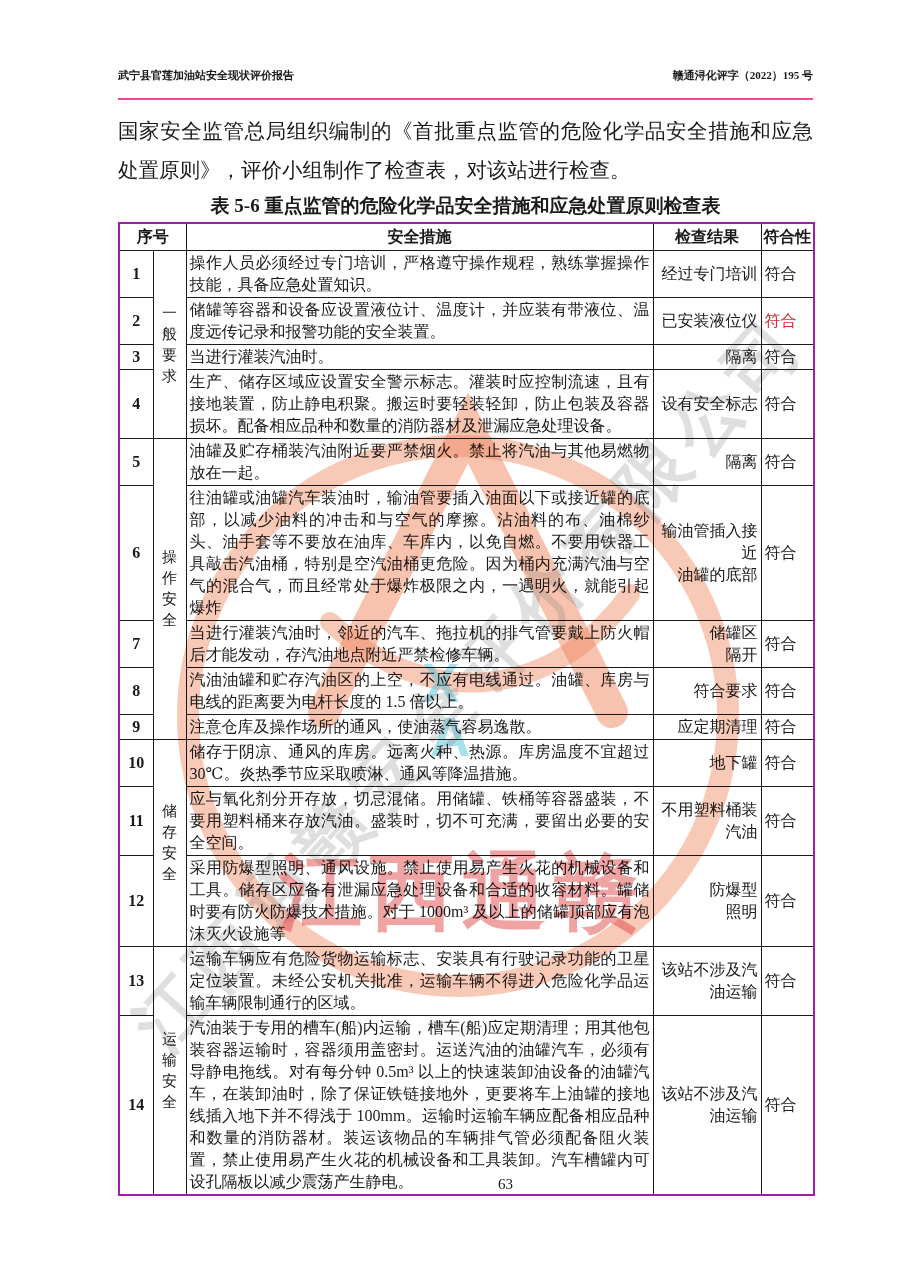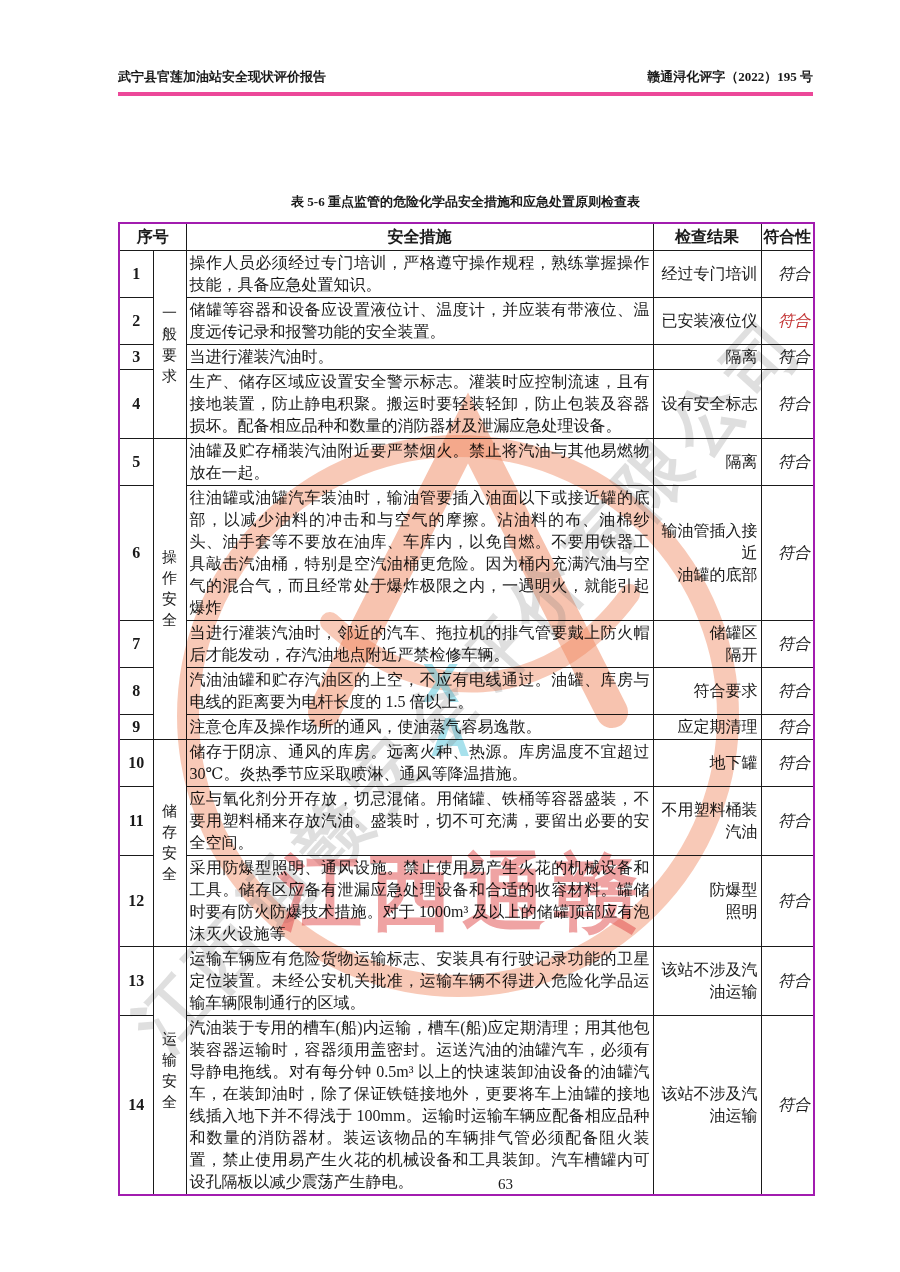--- a/index.html
+++ b/index.html
@@ -8,36 +8,36 @@
     width:900px;height:1272px;
     background:#ffffff;
     font-family:"Liberation Serif","DejaVu Serif",serif;
     color:#1a1a1a;
     overflow:hidden;
   }
   
   .doc-header{
     position:absolute;left:118px;top:68px;width:695px;
     display:flex;justify-content:space-between;align-items:flex-end;
-    border-bottom:4px solid #ec4899;
-    padding-bottom:6px;
-    font-size:13px;
+    border-bottom:2px solid #ec4899;
+    padding-bottom:15px;
+    font-size:11px;
   }
   .doc-header .hl{font-weight:bold;}
   .doc-header .hr{font-weight:bold;}
   
   .intro{
     position:absolute;left:118px;top:112px;width:695px;
     font-size:20.5px;line-height:39px;
     text-align:justify;
   }
   
   .tbl-title{
     position:absolute;left:118px;top:193px;width:695px;
-    text-align:center;font-size:13px;font-weight:bold;
+    text-align:center;font-size:19px;font-weight:bold;
   }
   
   table.insp{
     position:absolute;left:118px;top:222px;width:695px;
     border-collapse:collapse;table-layout:fixed;
     font-size:16px;line-height:22px;
   }
   table.insp th,table.insp td{
     border:1.5px solid #1a1a1a;
     padding:1px 3px;
@@ -47,21 +47,21 @@
   table.insp th{font-weight:bold;text-align:center;padding:2px 0;}
   col.w-no{width:34px;}
   col.w-group{width:33px;}
   col.w-measure{width:467px;}
   col.w-result{width:108px;}
   col.w-conf{width:53px;}
   td.c-no{text-align:center;font-weight:bold;font-size:16px;}
   td.c-group{text-align:center;font-size:15px;padding:0;white-space:pre-line;line-height:21px;}
   td.c-measure{text-align:justify;margin-top:8px;}
   td.c-result{text-align:right;white-space:pre-line;}
-  td.c-conf{text-align:right;font-style:italic;}
+  td.c-conf{text-align:left;}
   td.c-conf.red{color:#c23131;}
   
   .page-num{
     position:absolute;left:118px;top:1176px;width:775px;
     text-align:center;font-size:15px;
   }
   
   .wm-layer{
     position:absolute;inset:0;
     pointer-events:none;
@@ -90,20 +90,21 @@
 </head>
 <body>
 
 <div class="page">
 
   <div class="doc-header">
     <span class="hl">武宁县官莲加油站安全现状评价报告</span>
     <span class="hr">赣通浔化评字（2022）195 号</span>
   </div>
 
+  <div class="intro">国家安全监管总局组织编制的《首批重点监管的危险化学品安全措施和应急处置原则》，评价小组制作了检查表，对该站进行检查。</div>
 
   <div class="tbl-title">表 5-6 重点监管的危险化学品安全措施和应急处置原则检查表</div>
 
   <table class="insp">
     <colgroup>
       <col class="w-no">
         <col class="w-group">
         <col class="w-measure">
         <col class="w-result">
         <col class="w-conf">

